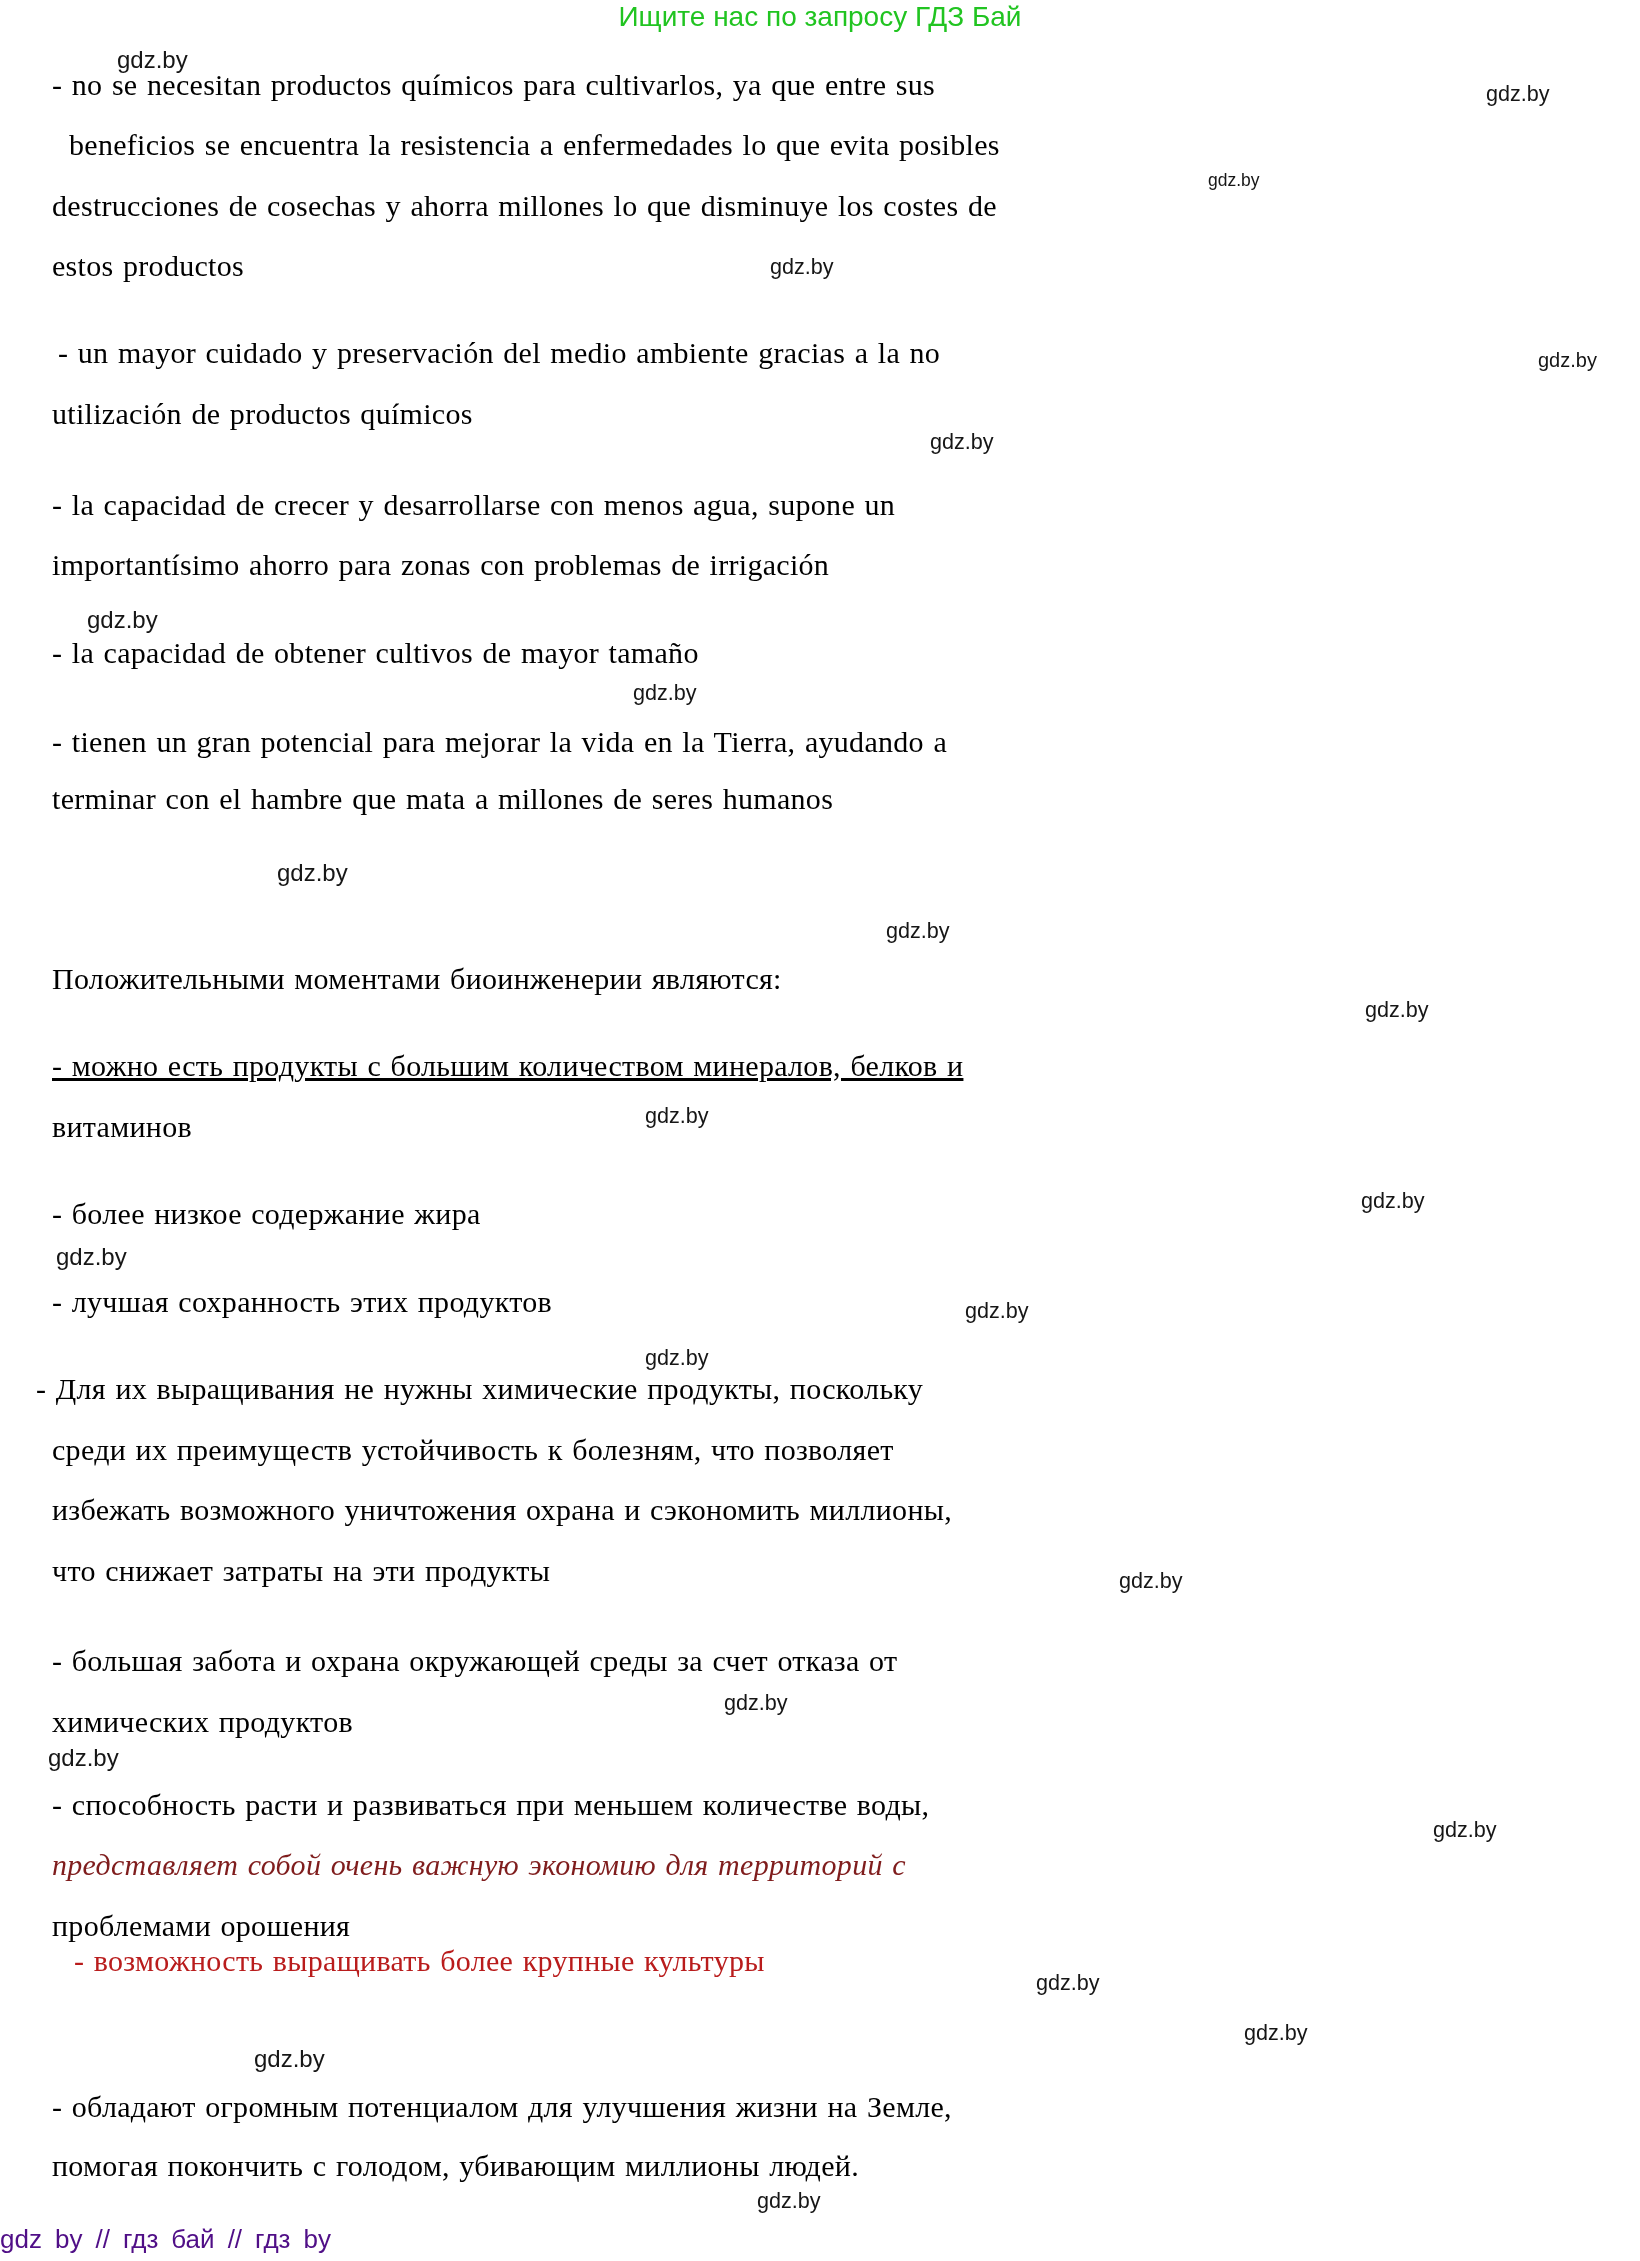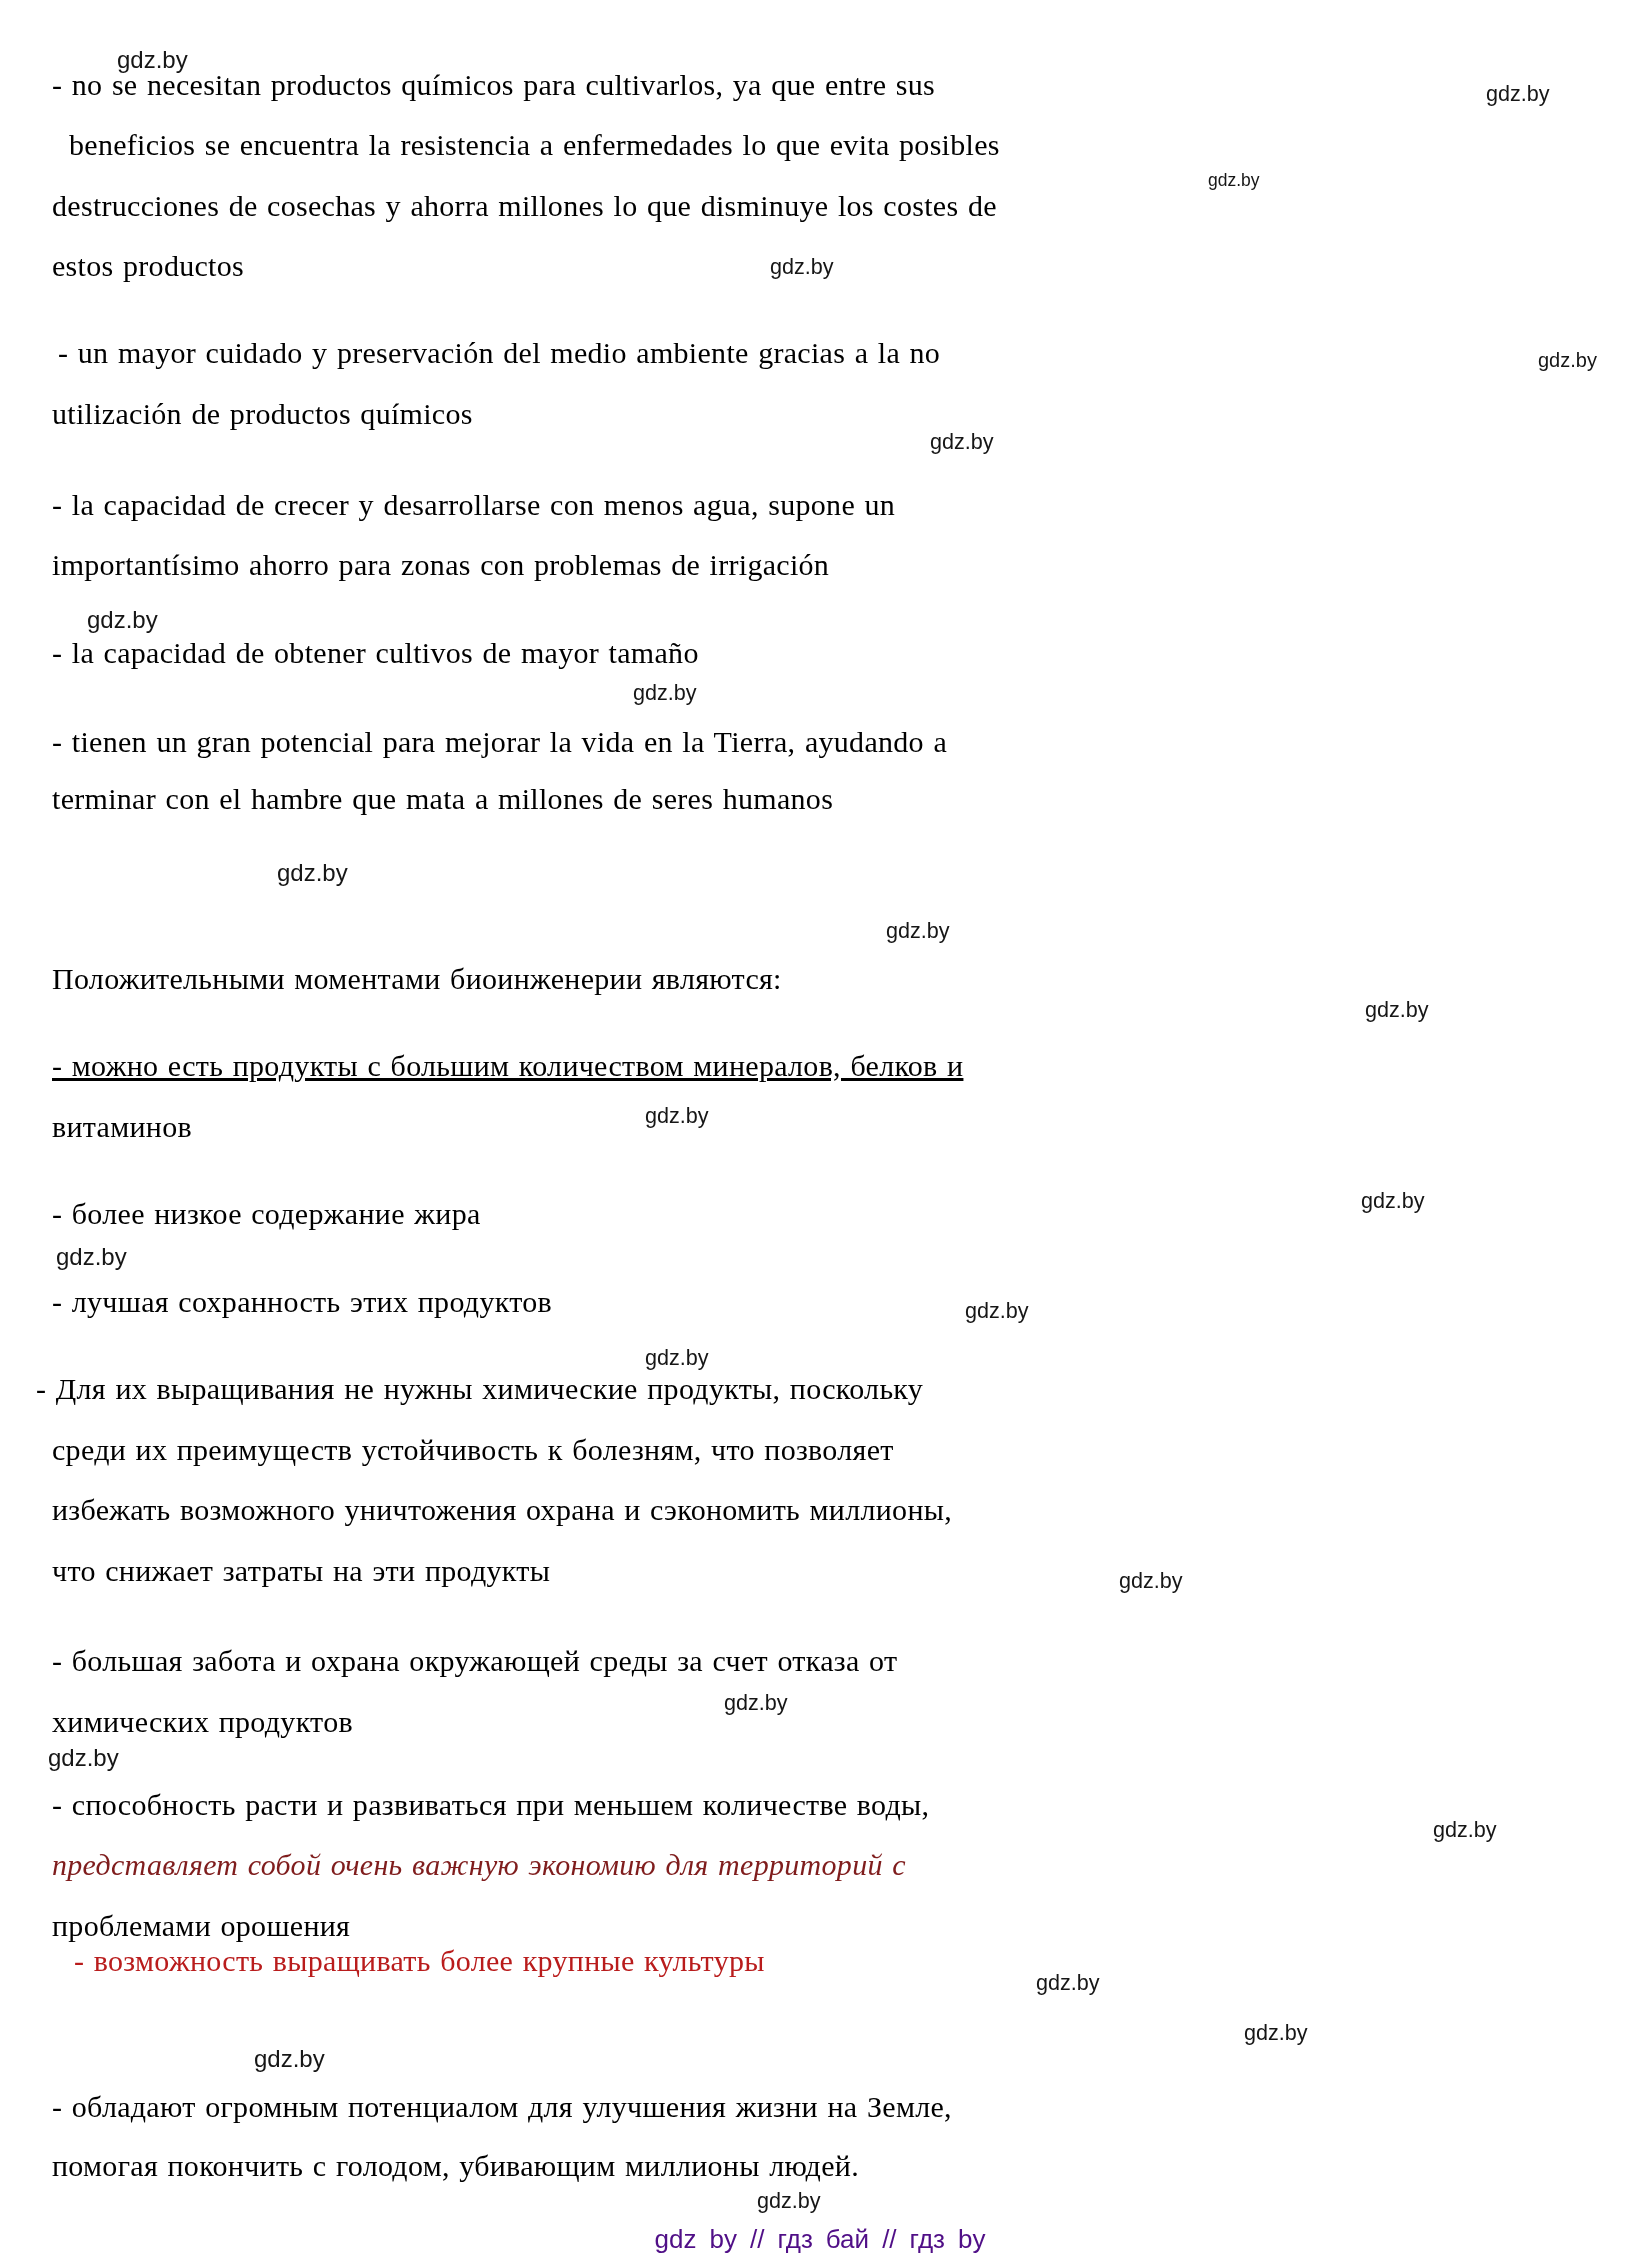--- a/index.html
+++ b/index.html
@@ -26,30 +26,31 @@
   }
   .wm {
     position:absolute;
     font-family:"Liberation Sans", sans-serif;
     color:#161616;
     line-height:1;
     white-space:pre;
   }
   .promo-footer {
     position:absolute; top:2225px; left:0; right:0;
-    text-align:center;
+    text-align:left;
     font-family:"Liberation Sans", sans-serif;
     font-size:26px; line-height:1.1;
     word-spacing:5.8px;
   }
 </style>
 </head>
 <body>
 
 <div class="page">
+  <div class="promo-header" style="color: rgb(33, 196, 33);">Ищите нас по запросу ГДЗ Бай</div>
 
   <div id="content">
       <div class="text-line" style="left: 52px; top: 69px; color: rgb(0, 0, 0);">- no se necesitan productos químicos para cultivarlos, ya que entre sus</div>
       <div class="text-line" style="left: 52px; top: 129px; color: rgb(0, 0, 0); margin-left: 17px;">beneficios se encuentra la resistencia a enfermedades lo que evita posibles</div>
       <div class="text-line" style="left: 52px; top: 190px; color: rgb(0, 0, 0);">destrucciones de cosechas y ahorra millones lo que disminuye los costes de</div>
       <div class="text-line" style="left: 52px; top: 250px; color: rgb(0, 0, 0);">estos productos</div>
       <div class="text-line" style="left: 52px; top: 337px; color: rgb(0, 0, 0); margin-left: 6px;">- un mayor cuidado y preservación del medio ambiente gracias a la no</div>
       <div class="text-line" style="left: 52px; top: 398px; color: rgb(0, 0, 0);">utilización de productos químicos</div>
       <div class="text-line" style="left: 52px; top: 489px; color: rgb(0, 0, 0);">- la capacidad de crecer y desarrollarse con menos agua, supone un</div>
       <div class="text-line" style="left: 52px; top: 549px; color: rgb(0, 0, 0);">importantísimo ahorro para zonas con problemas de irrigación</div>

